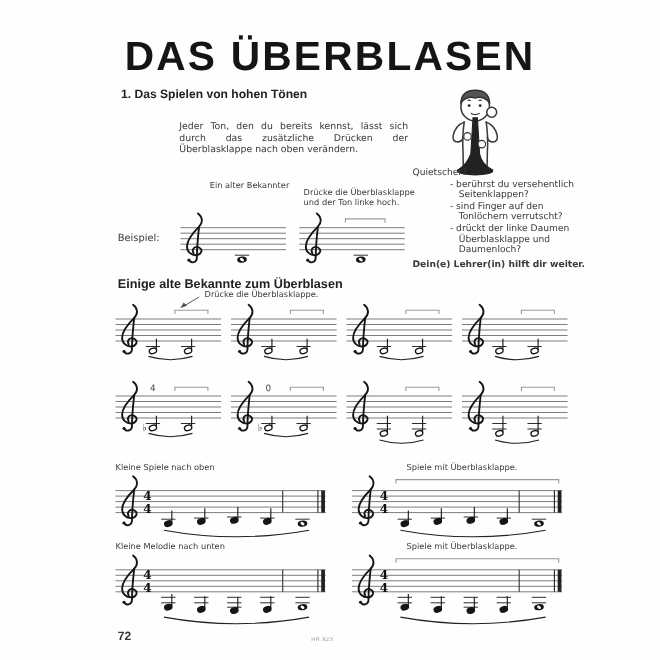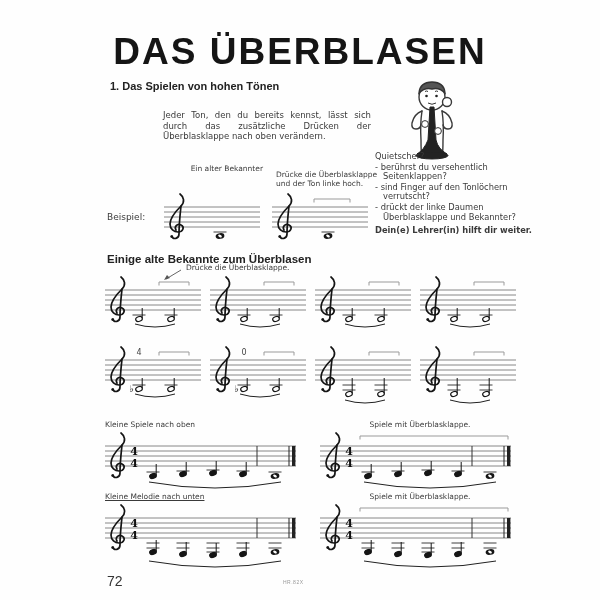--- a/index.html
+++ b/index.html
@@ -6,27 +6,27 @@
   body{width:600px;height:600px;background:#f4f3f1;font-family:"Liberation Sans",sans-serif;}
   .page{position:absolute;left:0;top:0;width:600px;height:600px;background:#fefefe;overflow:hidden;}
   .abs{position:absolute;}
   .title{width:600px;text-align:center;font-size:37px;font-weight:800;letter-spacing:2px;color:#151515;font-family:"Liberation Sans",sans-serif;}
   .h1{font-size:11px;font-weight:bold;color:#222;}
   .h2{font-size:11.5px;font-weight:bold;color:#222;}
   .hand{font-size:8.5px;line-height:10.5px;color:#3a3a3a;font-family:"DejaVu Sans",sans-serif;}
   .small{font-size:7.5px;line-height:9px;color:#3a3a3a;font-family:"DejaVu Sans",sans-serif;}
   .intro{width:208px;text-align:justify;}
   .squeak{width:162px;font-size:8.3px;line-height:9.6px;}
-  .squeak .item{padding-left:8px;text-indent:-8px;margin-top:1px;}
+  .squeak .item{padding-left:8px;text-indent:-8px;margin-top:1px;margin-left:34px;}
   .squeak .foot{margin-top:4px;font-weight:bold;}
   .stave{position:absolute;}
   .ts{font-family:"DejaVu Serif",serif;font-weight:bold;font-size:11px;text-anchor:middle;fill:#111;}
   .fl{font-family:"DejaVu Sans",sans-serif;font-size:9px;fill:#111;text-anchor:middle;}
   .fg{font-family:"DejaVu Sans",sans-serif;font-size:8px;fill:#444;text-anchor:middle;}
-  .pagenum{font-size:14px;color:#333;}
+  .pagenum{font-size:11px;color:#333;font-weight:bold;}
   .catalog{font-size:5px;color:#999;letter-spacing:0.5px;}
 </style>
 </head>
 <body>
 
 <div class="page">
 
   <div class="abs title" style="top:31px;left:0;">DAS ÜBERBLASEN</div>
 
   <div class="abs h1" style="left:110px;top:80px;">1. Das Spielen von hohen Tönen</div>
@@ -56,21 +56,21 @@
       <path d="M30,25 Q34,27.5 38,25"></path>
       <circle cx="27" cy="46" r="3.4" fill="#fff"></circle>
       <circle cx="40" cy="53" r="3.4" fill="#fff"></circle>
     </g>
   </svg>
 
   <div class="abs squeak hand" style="left:375px;top:152px;">
     <div>Quietscher?</div>
     <div class="item">- berührst du versehentlich Seitenklappen?</div>
     <div class="item">- sind Finger auf den Tonlöchern verrutscht?</div>
-    <div class="item">- drückt der linke Daumen Überblasklappe und Bekannter?</div>
+    <div class="item">- drückt der linke Daumen Überblasklappe und Daumenloch?</div>
     <div class="foot">Dein(e) Lehrer(in) hilft dir weiter.</div>
   </div>
 
   <div class="abs hand" style="left:107px;top:212px;font-size:9px;">Beispiel:</div>
   <div class="abs small" style="left:163px;top:164px;width:100px;text-align:right;">Ein alter Bekannter</div>
   <div class="abs small" style="left:276px;top:170px;width:104px;">Drücke die Überblasklappe und der Ton linke hoch.</div>
 
   <div class="stave" id="st-ex1" style="left:162px;top:189px;"><svg width="100" height="64" viewBox="0 0 100 64">
         <line x1="2" y1="18" x2="98" y2="18" stroke="#6b6b6b" stroke-width="0.8"></line>
         <line x1="2" y1="23" x2="98" y2="23" stroke="#6b6b6b" stroke-width="0.8"></line>
@@ -400,21 +400,21 @@
         </g>
         <line x1="143.2" y1="45" x2="143.2" y2="34" stroke="#151515" stroke-width="1"></line>
         <line x1="165.5" y1="44" x2="178.5" y2="44" stroke="#2a2a2a" stroke-width="0.9"></line>
         <g transform="rotate(-8 172 48)">
           <ellipse cx="172" cy="48" rx="4.4" ry="2.8" fill="#151515"></ellipse>
         </g>
         <ellipse cx="172" cy="48" rx="2" ry="1.3" fill="#fefefe" transform="rotate(32 172 48)"></ellipse>
         <path d="M46,54 Q112,66 178,54" fill="none" stroke="#222" stroke-width="1"></path>
       </svg></div>
 
-  <div class="abs small" style="left:105px;top:492px;text-decoration:underline;">Kleine Melodie nach unten</div>
+  <div class="abs small" style="left:105px;top:492px;">Kleine Melodie nach unten</div>
   <div class="abs small" style="left:350px;top:492px;width:140px;text-align:center;">Spiele mit Überblasklappe.</div>
   <div class="stave" id="st-md" style="left:103px;top:500px;"><svg width="195" height="74" viewBox="0 0 195 74">
         <line x1="2" y1="18" x2="193" y2="18" stroke="#6b6b6b" stroke-width="0.8"></line>
         <line x1="2" y1="23" x2="193" y2="23" stroke="#6b6b6b" stroke-width="0.8"></line>
         <line x1="2" y1="28" x2="193" y2="28" stroke="#6b6b6b" stroke-width="0.8"></line>
         <line x1="2" y1="33" x2="193" y2="33" stroke="#6b6b6b" stroke-width="0.8"></line>
         <line x1="2" y1="38" x2="193" y2="38" stroke="#6b6b6b" stroke-width="0.8"></line>
         <g transform="translate(2,0)" fill="none" stroke="#151515" stroke-width="1.7" stroke-linecap="round">
           <path d="M16,5 C20,8 21,13 17,17 C10,24 6,30 6,35 C6,40 10,43 14,43 C19,43 21,38 17,36 C13,34 10,38 12,41"></path>
           <path d="M17,17 C16,26 15,36 15,45 C15,50 9,51 8,47"></path>

